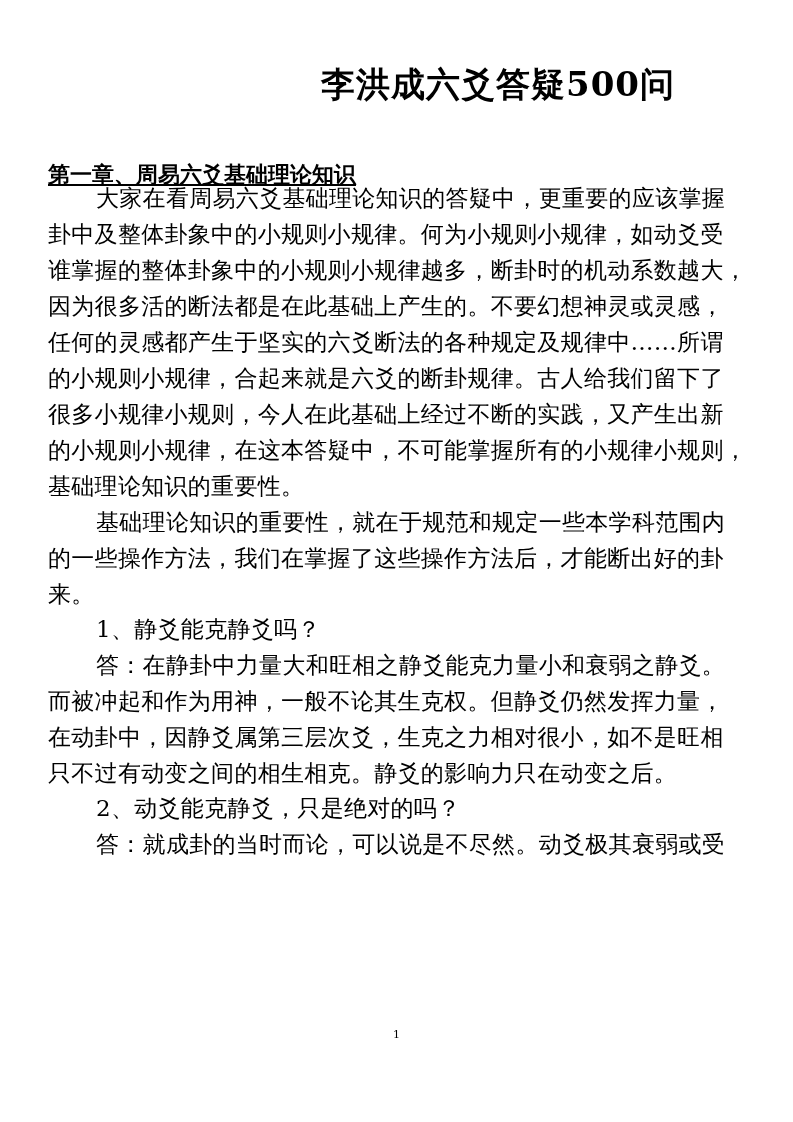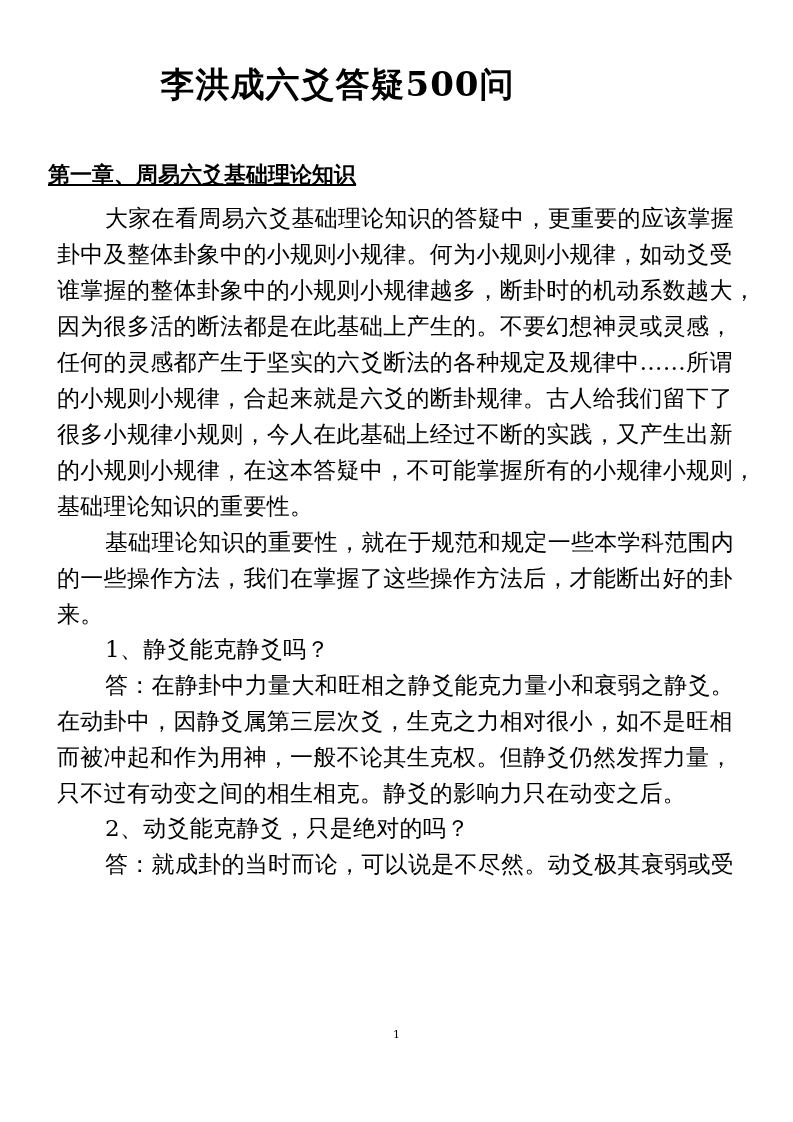--- a/index.html
+++ b/index.html
@@ -1,21 +1,21 @@
 <!DOCTYPE html>
 <html><head>
 <meta charset="utf-8">
 <style>
   html, body { margin:0; padding:0; background:#ffffff; }
   body { width:793px; height:1122px; position:relative; overflow:hidden;
          font-family:"DejaVu Serif","Liberation Serif",serif; color:#000; }
-  .title { position:absolute; left:0; top:62px; width:675px; text-align:center;
+  .title { position:absolute; left:0; top:62px; width:675px; text-align:right;
            font-size:34px; font-weight:bold; letter-spacing:1px; }
   .chapter { position:absolute; left:48px; top:160px; font-size:22px; font-weight:bold;text-decoration:underline; }
-  .body { position:absolute; left:48px; top:200px; width:700px;margin-left:9px; }
+  .body { position:absolute; left:48px; top:180px; width:700px; }
   .line { font-size:23px; height:36px; line-height:36px; white-space:nowrap; letter-spacing:0.3px; }
   .line.q { height:35px; line-height:35px; }
   .ind { padding-left:48px; }
   .pagenum { position:absolute; left:0; top:1028px; width:793px; text-align:center; font-size:11px; }
 </style>
 </head>
 <body>
 
 <div>
   <div class="title">李洪成六爻答疑500问</div>
@@ -28,20 +28,20 @@
     <div class="line">任何的灵感都产生于坚实的六爻断法的各种规定及规律中……所谓</div>
     <div class="line">的小规则小规律，合起来就是六爻的断卦规律。古人给我们留下了</div>
     <div class="line">很多小规律小规则，今人在此基础上经过不断的实践，又产生出新</div>
     <div class="line">的小规则小规律，在这本答疑中，不可能掌握所有的小规律小规则，</div>
     <div class="line">基础理论知识的重要性。</div>
     <div class="line ind">基础理论知识的重要性，就在于规范和规定一些本学科范围内</div>
     <div class="line">的一些操作方法，我们在掌握了这些操作方法后，才能断出好的卦</div>
     <div class="line">来。</div>
     <div class="line ind q">1、静爻能克静爻吗？</div>
     <div class="line ind">答：在静卦中力量大和旺相之静爻能克力量小和衰弱之静爻。</div>
+    <div class="line">而被冲起和作为用神，一般不论其生克权。但静爻仍然发挥力量，</div>
     <div class="line">在动卦中，因静爻属第三层次爻，生克之力相对很小，如不是旺相</div>
-    <div class="line">而被冲起和作为用神，一般不论其生克权。但静爻仍然发挥力量，</div>
     <div class="line">只不过有动变之间的相生相克。静爻的影响力只在动变之后。</div>
     <div class="line ind q">2、动爻能克静爻，只是绝对的吗？</div>
     <div class="line ind">答：就成卦的当时而论，可以说是不尽然。动爻极其衰弱或受</div>
   </div>
   <div class="pagenum">1</div>
 </div>
 
 </body></html>

